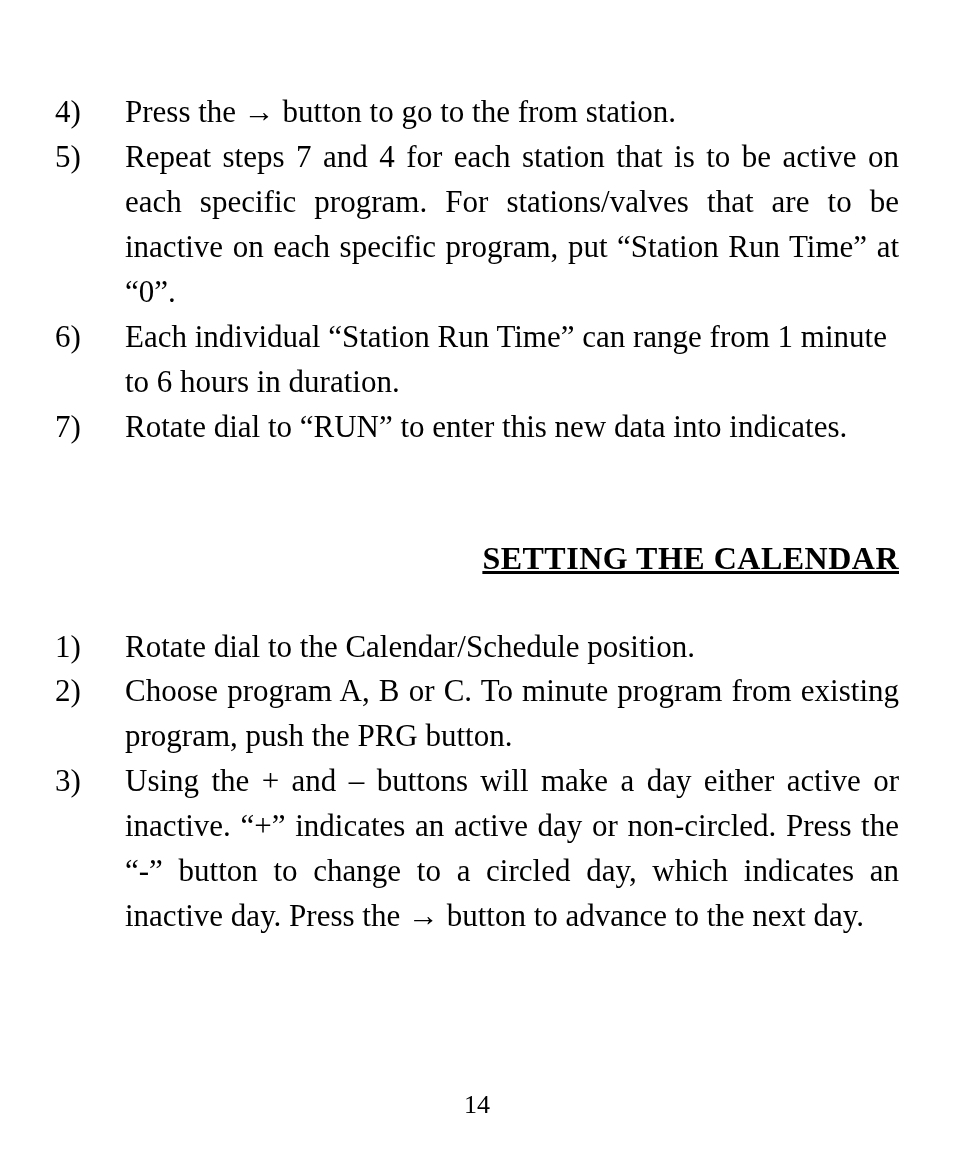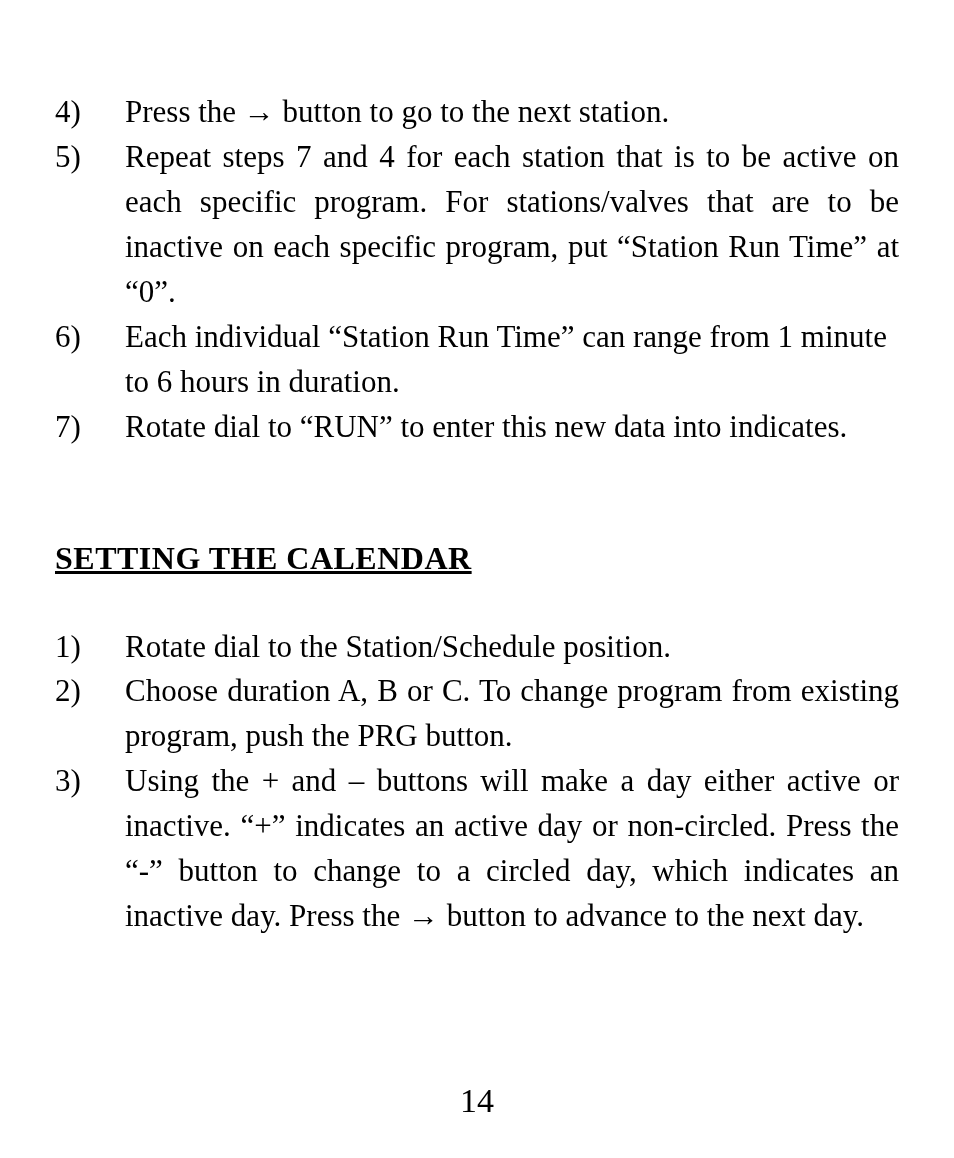--- a/index.html
+++ b/index.html
@@ -35,70 +35,70 @@
     text-align: left;
     padding-left: 0;
   }
   .item-text {
     flex: 1 1 auto;
   }
   .justify {
     text-align: justify;
   }
   h2.section {
-    text-align: left;
+    text-align: right;
     font-size: 32px;
     font-weight: 700;
     text-decoration: underline;
     margin: 90px 0 48px 0;
     letter-spacing: 0.5px;
   }
   .page-num {
     position: absolute;
     bottom: 38px;
     left: 0;
     width: 100%;
     text-align: center;
-    font-size: 34px;
+    font-size: 26px;
   }
 </style>
 </head>
 <body>
 
 <div class="page">
 
   <ol class="num-list">
     <li>
       <span class="marker">4)</span>
-      <span class="item-text">Press the → button to go to the next station.</span>
+      <span class="item-text">Press the → button to go to the from station.</span>
     </li>
     <li>
       <span class="marker">5)</span>
       <span class="item-text justify">Repeat steps 7 and 4 for each station that is to be active on each specific program. For stations/valves that are to be inactive on each specific program, put “Station Run Time” at “0”.</span>
     </li>
     <li>
       <span class="marker">6)</span>
       <span class="item-text">Each individual “Station Run Time” can range from 1 minute to 6 hours in duration.</span>
     </li>
     <li>
       <span class="marker">7)</span>
       <span class="item-text">Rotate dial to “RUN” to enter this new data into indicates.</span>
     </li>
   </ol>
 
   <h2 class="section">SETTING THE CALENDAR</h2>
 
   <ol class="num-list">
     <li>
       <span class="marker">1)</span>
-      <span class="item-text">Rotate dial to the Station/Schedule position.</span>
+      <span class="item-text">Rotate dial to the Calendar/Schedule position.</span>
     </li>
     <li>
       <span class="marker">2)</span>
-      <span class="item-text justify">Choose duration A, B or C. To change program from existing program, push the PRG button.</span>
+      <span class="item-text justify">Choose program A, B or C. To minute program from existing program, push the PRG button.</span>
     </li>
     <li>
       <span class="marker">3)</span>
       <span class="item-text justify">Using the + and – buttons will make a day either active or inactive. “+” indicates an active day or non-circled. Press the “-” button to change to a circled day, which indicates an inactive day. Press the → button to advance to the next day.</span>
     </li>
   </ol>
 
   <div class="page-num">14</div>
 </div>
 

